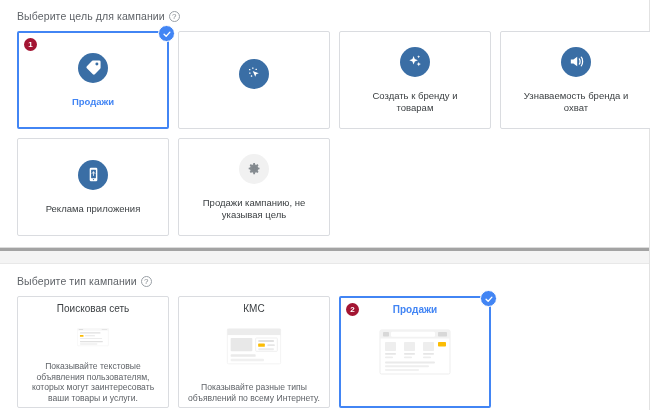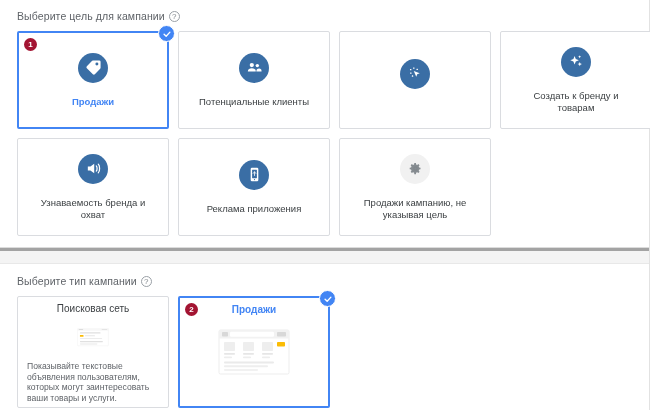--- a/index.html
+++ b/index.html
@@ -159,20 +159,21 @@
   }
   .type-card.selected .type-title { color: #4285f4; font-weight: bold; }
   .type-thumb {
     width: 82px;
     height: 48px;
     margin: 1px 0 4px 0;
   }
   .type-desc {
     font-size: 8.6px;
     color: #5f6368;
+    text-align: center;
     line-height: 10.5px;
     padding: 0 2px;
   }
   .gap-strip {
     position: absolute;
     left: 0; right: 0;
     top: 251px; height: 12px;
     background: #f4f4f4;
   }
 </style>
@@ -200,31 +201,20 @@
           </div>
           <div class="goal-icon">
             <svg width="17" height="17" viewBox="0 0 24 24">
               <path d="M11.5 2H20a2 2 0 0 1 2 2v8.5a2 2 0 0 1-.6 1.4l-7.5 7.5a2 2 0 0 1-2.8 0l-8.5-8.5a2 2 0 0 1 0-2.8l7.5-7.5A2 2 0 0 1 11.5 2z" fill="#ffffff"></path>
               <circle cx="16.8" cy="7.2" r="2.1" fill="#3a6ea5"></circle>
             </svg>
           </div>
           <div class="goal-label">Продажи</div>
         </div>
 
-        <div class="goal-card">
-          <div class="goal-icon">
-            <svg width="17" height="17" viewBox="0 0 24 24">
-              <circle cx="8.2" cy="8.5" r="3" fill="#fff"></circle>
-              <circle cx="16" cy="9.3" r="2.4" fill="#fff"></circle>
-              <path d="M2.6 17.5c0-3 2.5-4.6 5.6-4.6s5.6 1.6 5.6 4.6z" fill="#fff"></path>
-              <path d="M14.6 17.5c0-2.3 1.2-4 4-4 2.2 0 3.4 1.4 3.4 4z" fill="#fff"></path>
-            </svg>
-          </div>
-          <div class="goal-label">Потенциальные клиенты</div>
-        </div>
 
         <div class="goal-card">
           <div class="goal-icon">
             <svg width="17" height="17" viewBox="0 0 24 24">
               <path d="M9.5 8.5l8.5 3.3-3.6 1.3-1.3 3.6z" fill="#fff"></path>
               <rect x="4.2" y="5.5" width="2" height="2" rx="0.5" fill="#fff"></rect>
               <rect x="8.6" y="3.4" width="2" height="2" rx="0.5" fill="#fff"></rect>
               <rect x="13.4" y="5.2" width="2" height="2" rx="0.5" fill="#fff"></rect>
               <rect x="4.4" y="10.5" width="2" height="2" rx="0.5" fill="#fff"></rect>
               <rect x="6.8" y="14.6" width="2" height="2" rx="0.5" fill="#fff"></rect>
@@ -303,20 +293,36 @@
             <rect x="8" y="11" width="52" height="3" rx="1" fill="#e0e0e0"></rect>
             <rect x="8" y="17.5" width="9" height="4.5" rx="0.8" fill="#fbbc04"></rect>
             <rect x="20" y="18.6" width="26" height="2.4" rx="1" fill="#e6e6e6"></rect>
             <rect x="8" y="25" width="56" height="2.4" rx="1" fill="#e6e6e6"></rect>
             <rect x="8" y="33" width="58" height="3" rx="1" fill="#e0e0e0"></rect>
             <rect x="8" y="39" width="44" height="2.4" rx="1" fill="#e8e8e8"></rect>
           </svg>
           <div class="type-desc">Показывайте текстовые объявления пользователям, которых могут заинтересовать ваши товары и услуги.</div>
         </div>
 
+        <div class="type-card">
+          <div class="type-title">КМС</div>
+          <svg class="type-thumb" viewBox="0 0 82 48">
+            <rect x="9" y="1" width="64" height="42" rx="1.5" fill="#ffffff" stroke="#f0f0f0"></rect>
+            <rect x="9" y="1" width="64" height="7.5" fill="#ececec"></rect>
+            <rect x="13" y="12" width="26" height="16" rx="1" fill="#e8e8e8"></rect>
+            <rect x="43" y="12" width="26" height="16" rx="1" fill="#ffffff" stroke="#ececec"></rect>
+            <rect x="46" y="14.5" width="19" height="2.4" rx="1" fill="#e0e0e0"></rect>
+            <rect x="46" y="18.6" width="8" height="4" rx="0.8" fill="#fbbc04"></rect>
+            <rect x="57" y="19.4" width="9" height="2.2" rx="1" fill="#e6e6e6"></rect>
+            <rect x="46" y="24.4" width="19" height="2.2" rx="1" fill="#ececec"></rect>
+            <rect x="13" y="31.5" width="30" height="3" rx="1" fill="#eaeaea"></rect>
+            <rect x="13" y="37" width="40" height="3" rx="1" fill="#f0f0f0"></rect>
+          </svg>
+          <div class="type-desc">Показывайте разные типы объявлений по всему Интернету.</div>
+        </div>
 
         <div class="type-card selected">
           <div class="num-badge">2</div>
           <div class="check-badge">
             <svg width="10" height="10" viewBox="0 0 24 24">
                 <path d="M5 12.5l5 5 9-10" fill="none" stroke="#fff" stroke-width="3.2" stroke-linecap="round" stroke-linejoin="round"></path>
               </svg>
           </div>
           <div class="type-title">Продажи</div>
           <svg class="type-thumb" viewBox="0 0 82 48">

